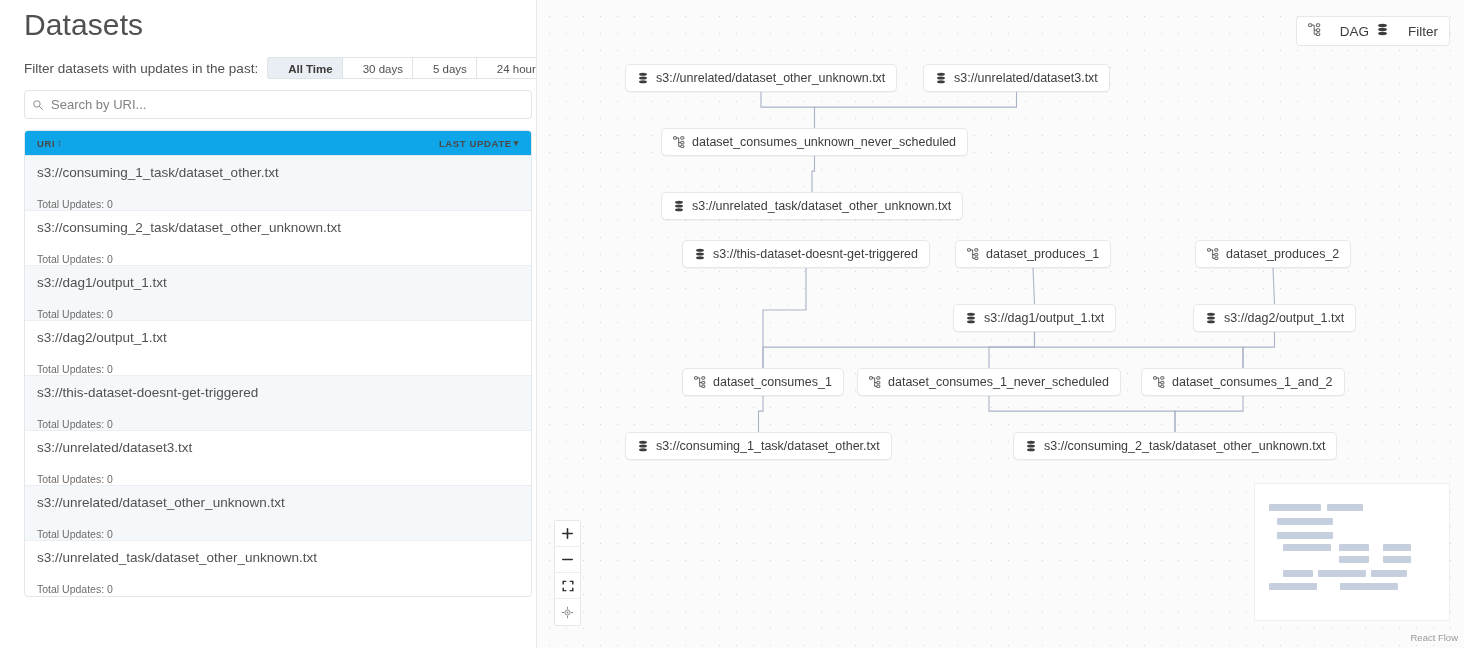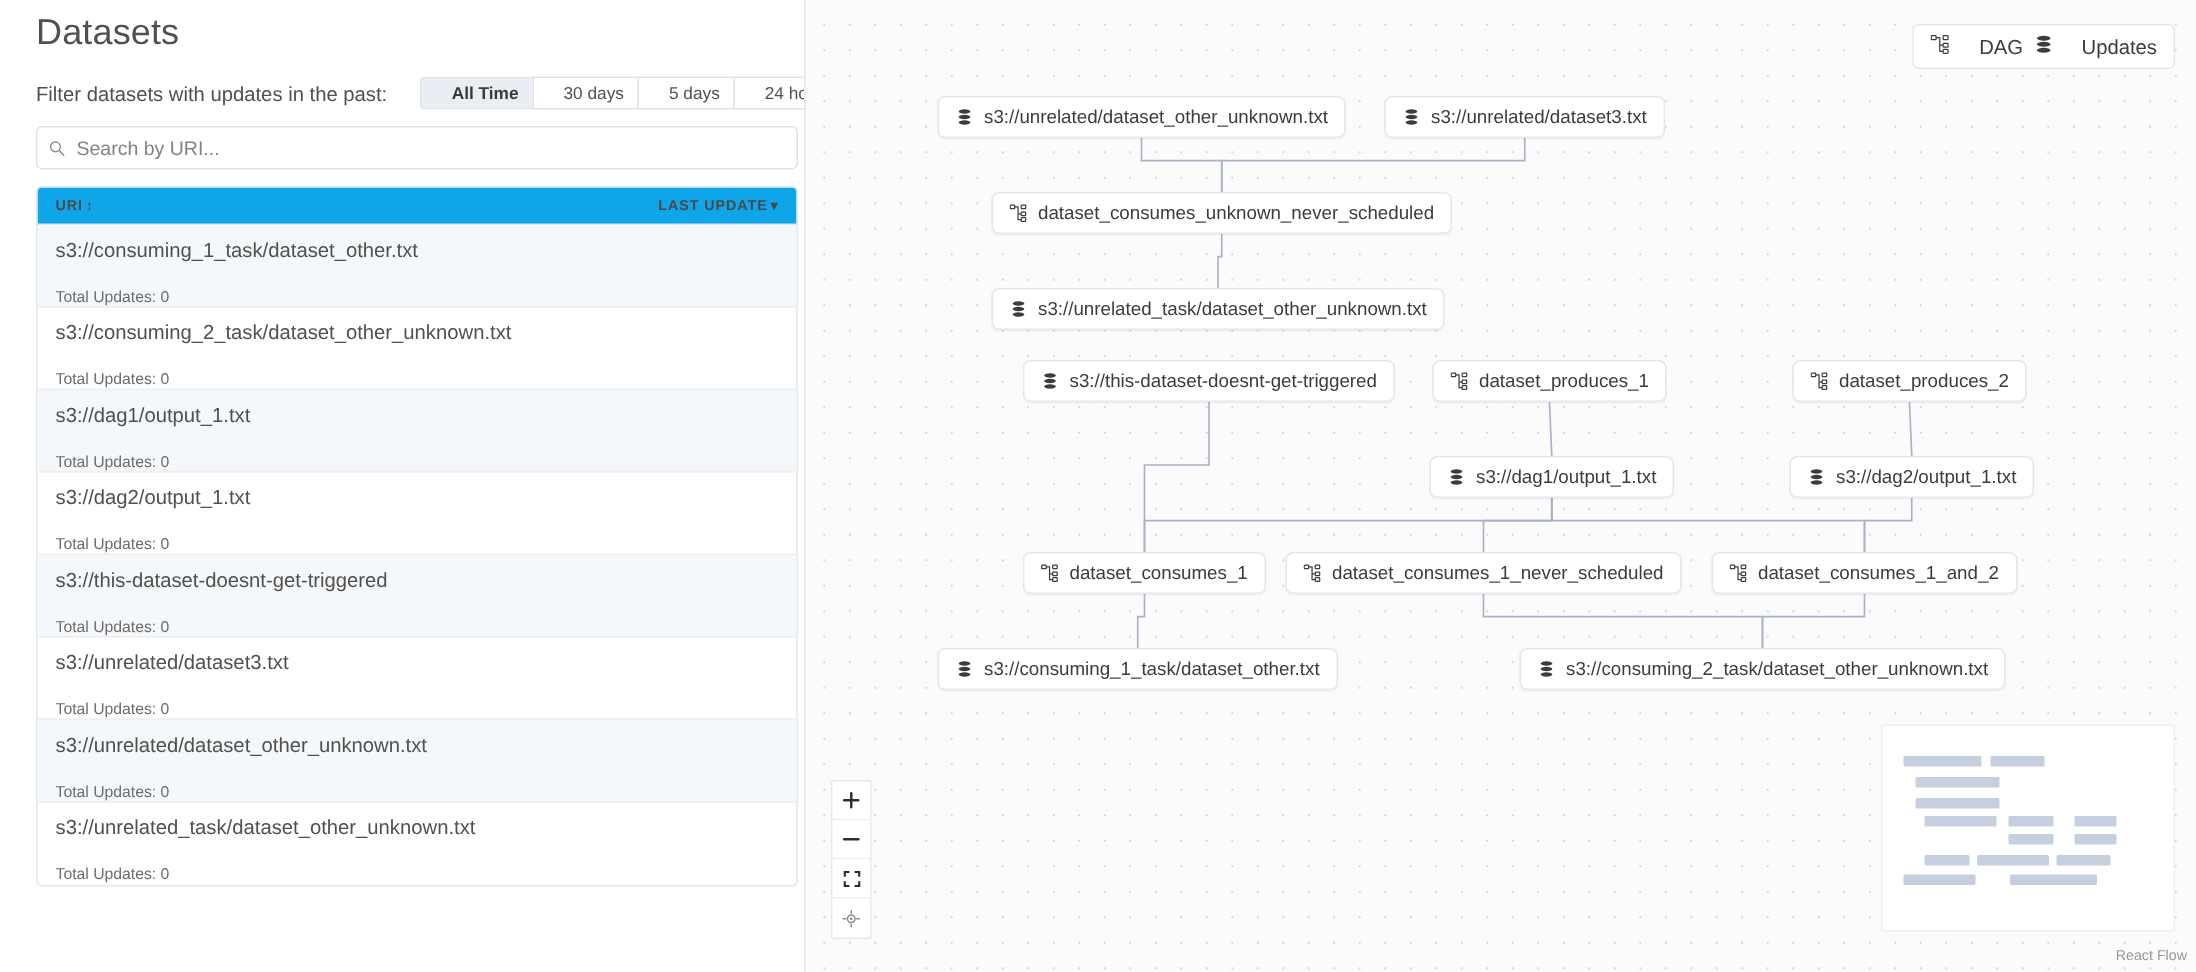--- a/index.html
+++ b/index.html
@@ -17,32 +17,31 @@
   
   .left-panel {
     width: 536px;
     height: 648px;
     padding: 0 10px 0 10px;
     background: #fff;
     flex: 0 0 536px;
     position: relative;
   }
   .page-title {
-    font-size: 24px;
+    font-size: 30px;
     font-weight: 400;
     color: #51504f;
     margin: 8px 0 15px 14px;
     letter-spacing: 0.1px;
   }
   .filter-row {
     display: flex;
     align-items: center;
     margin: 8px 0 0 14px;
     height: 22px;
-    gap: 13px;
   }
   .filter-label {
     font-size: 13.5px;
     color: #51504f;
     margin-right: 9px;
     white-space: nowrap;
   }
   .btn-group { display: flex; }
   .btn-group button {
     font-family: "Liberation Sans", sans-serif;
@@ -514,21 +513,21 @@
         <span>DAG</span>
       </span>
       <span class="lg-item">
         <span class="glyph">
           <svg width="13" height="13" viewBox="0 0 16 16" fill="none">
             <ellipse cx="8" cy="3.1" rx="5.4" ry="2.1" fill="#3d3c3b"></ellipse>
             <ellipse cx="8" cy="8" rx="5.4" ry="2.1" fill="#3d3c3b"></ellipse>
             <ellipse cx="8" cy="12.9" rx="5.4" ry="2.1" fill="#3d3c3b"></ellipse>
           </svg>
         </span>
-        <span>Updates</span>
+        <span>Filter</span>
       </span>
     </div>
 
     <div class="controls">
       <button>
         <svg width="13" height="13" viewBox="0 0 16 16">
             <path d="M8 2.2V13.8M2.2 8H13.8" stroke="#2e2d2c" stroke-width="2" stroke-linecap="round"></path>
           </svg>
       </button>
       <button>

